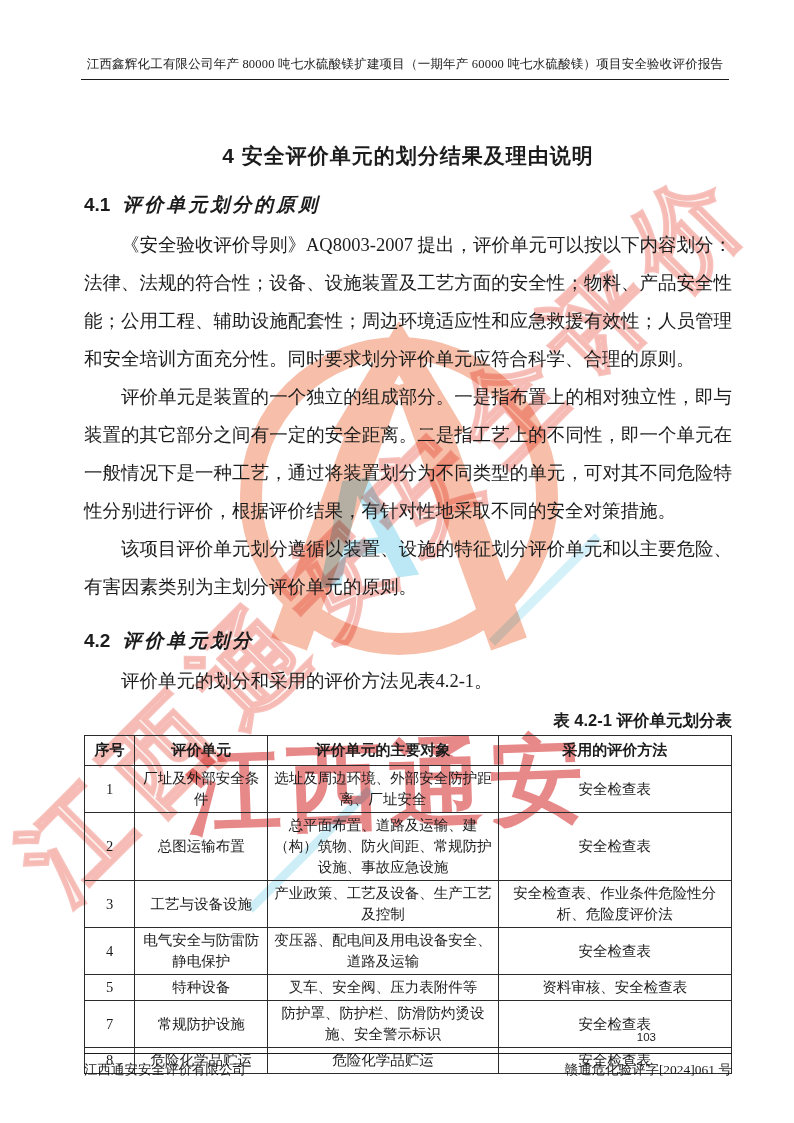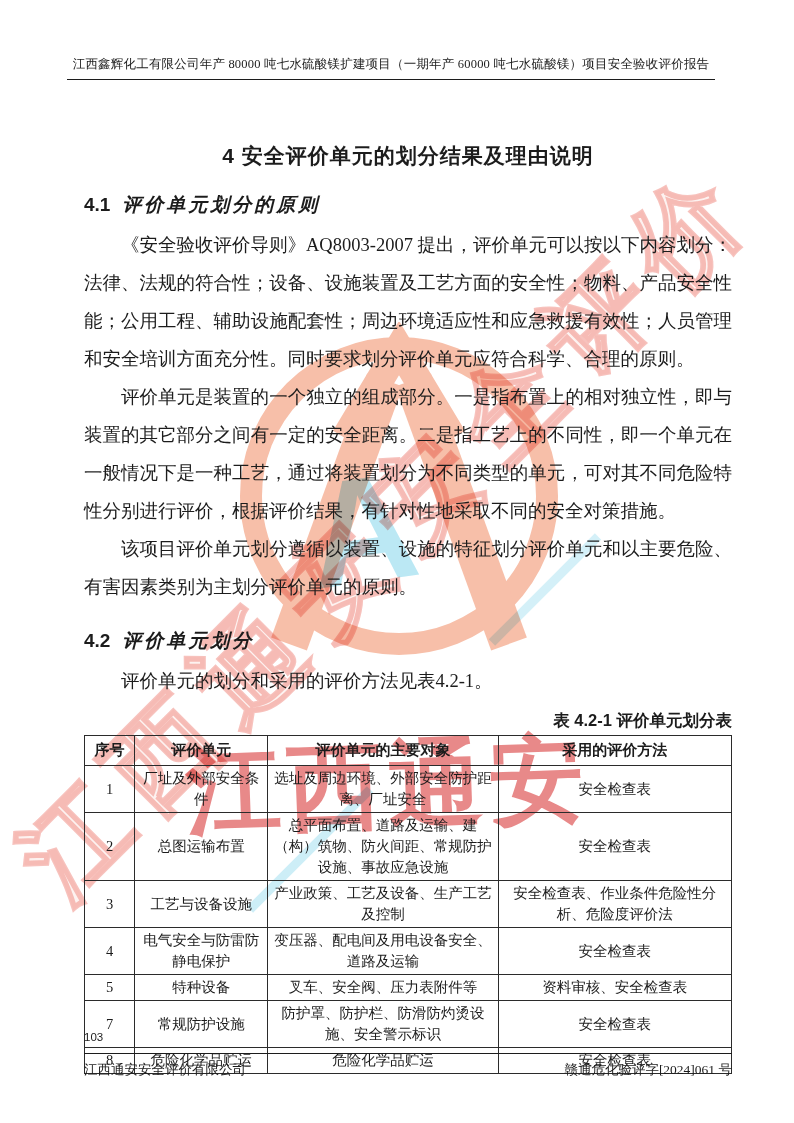--- a/index.html
+++ b/index.html
@@ -3,26 +3,26 @@
 <meta charset="utf-8">
 <style>
   html,body { margin:0; padding:0; background:#e8e8e8; }
   .page {
     position:relative; width:794px; height:1123px; margin:0 auto;
     background:#ffffff; overflow:hidden;
     font-family:"Liberation Serif","DejaVu Serif",serif; color:#1c1c1c;
   }
   
   .page-header {
-    position:absolute; left:67px; top:56px; width:648px;
+    position:absolute; left:81px; top:56px; width:648px;
     text-align:center; font-size:12.5px; letter-spacing:.2px;
     padding-bottom:7px; border-bottom:1.6px solid #1c1c1c; line-height:16px;
   }
   .footer-pagenum {
-    position:absolute; left:84px; top:1031px; width:572px; text-align:left;
+    position:absolute; left:84px; top:1031px; width:572px; text-align:right;
     font-size:11.5px; font-family:"Liberation Sans","DejaVu Sans",sans-serif;
   }
   .footer-line { position:absolute; left:84px; top:1053px; width:648px; border-top:1.6px solid #1c1c1c; }
   .footer-row {
     position:absolute; left:84px; top:1061px; width:648px;
     display:flex; justify-content:space-between; font-size:13.5px;gap:24px;
   }
   
   .content { position:absolute; left:84px; top:98px; width:648px; }
   .chapter-title {

